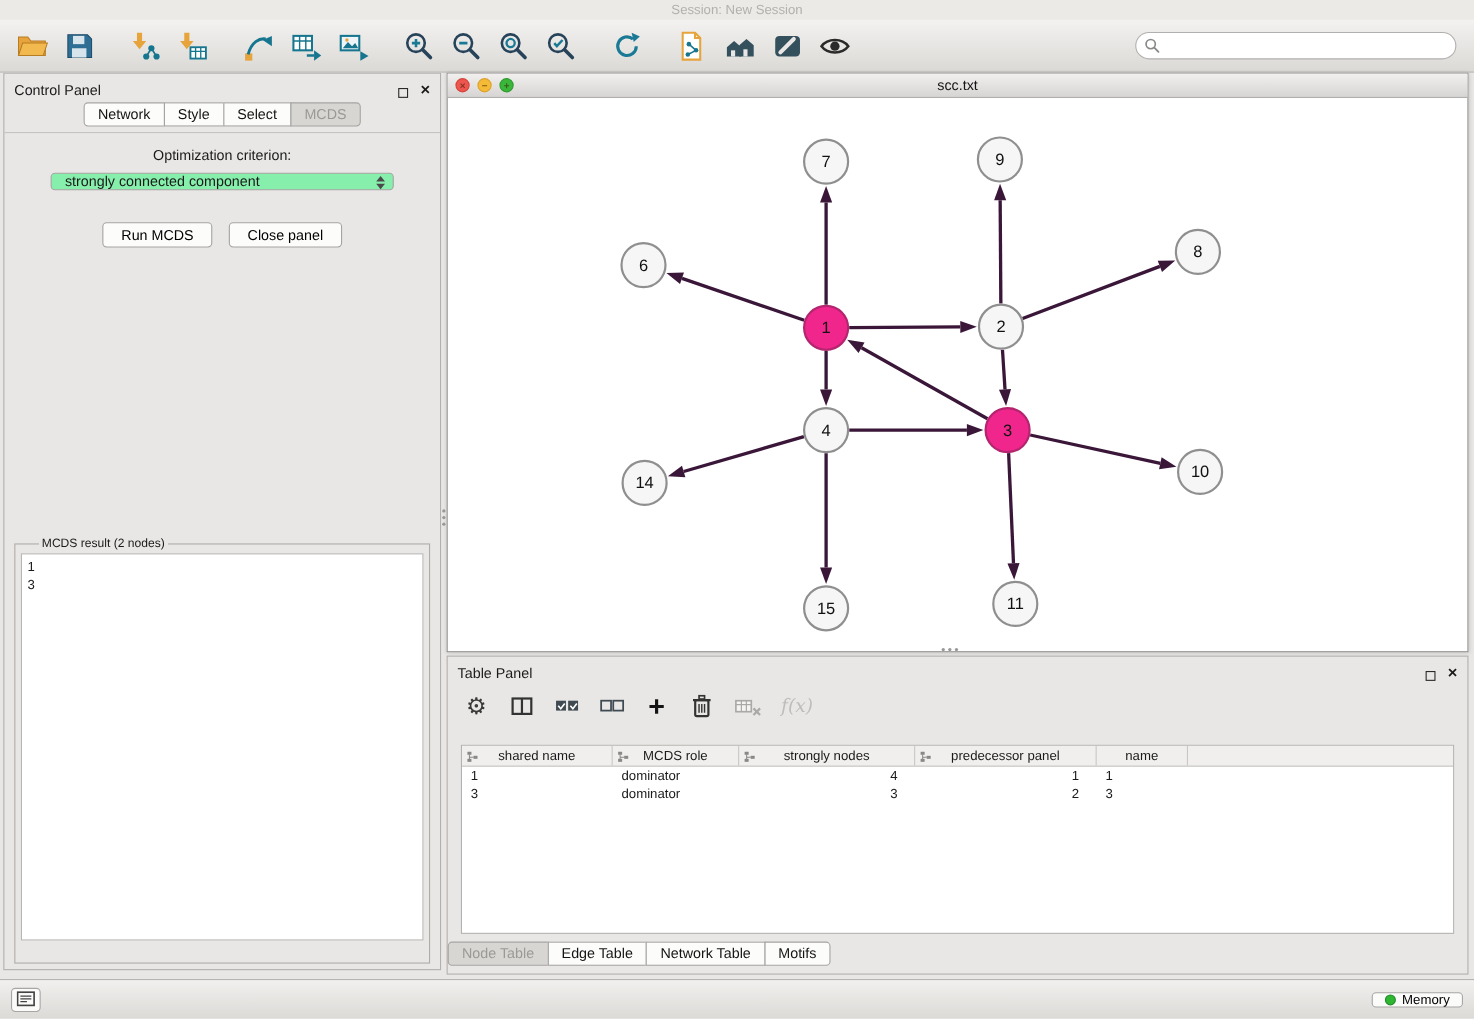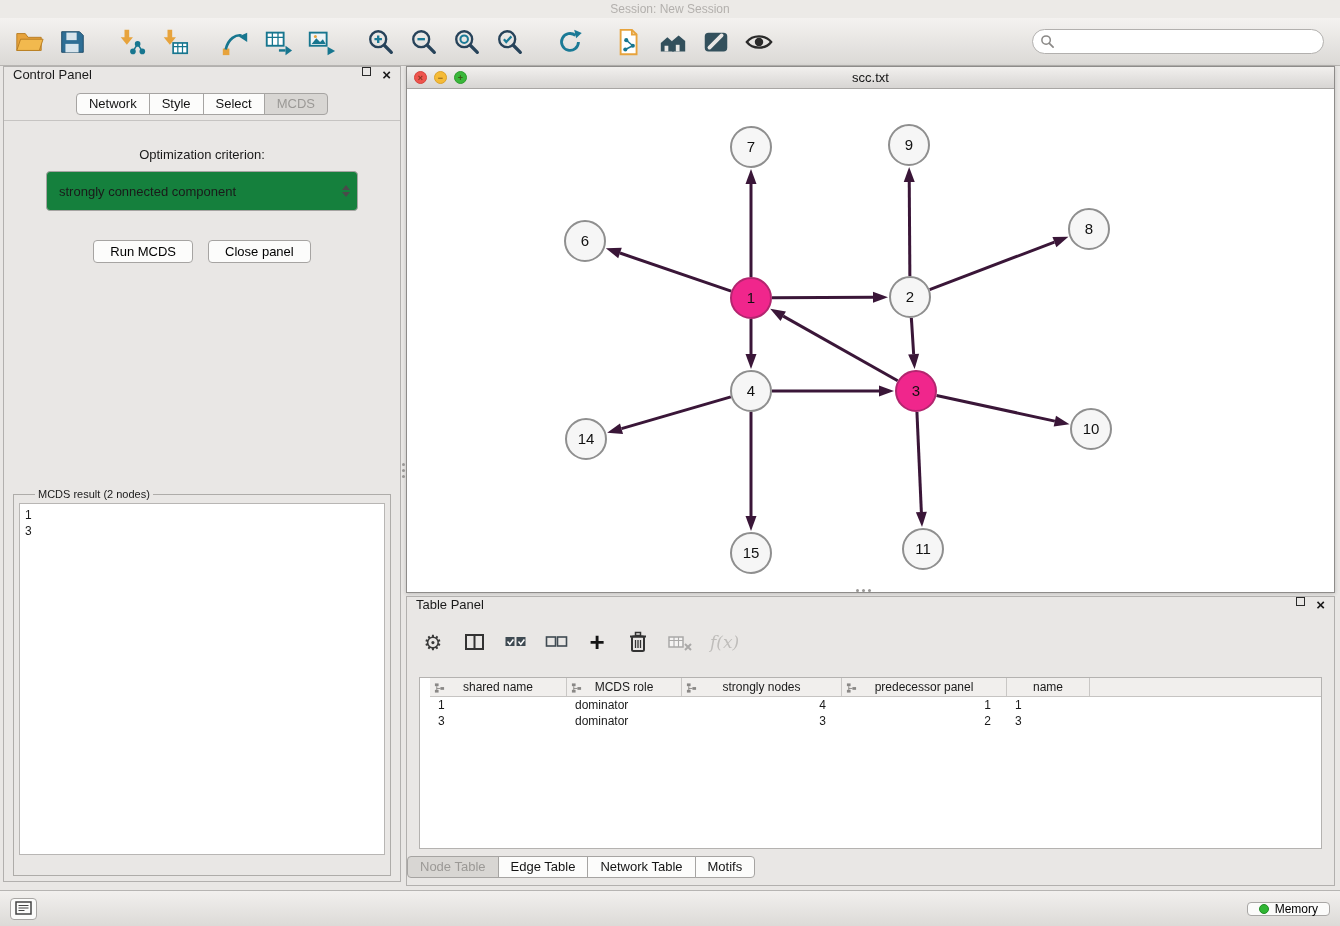--- a/index.html
+++ b/index.html
@@ -18,40 +18,40 @@
   .tb { width:38px; height:40px; border:none; background:transparent; display:flex; align-items:center; justify-content:center; }
   .tb + .tb { margin-left:5px; }
   .tb.group-start { margin-left:22px; }
   .tb svg { width:30px; height:30px; }
   .search-wrap { margin-left:auto; margin-right:6px; position:relative; width:292px; height:25px; }
   .search-wrap input { width:100%; height:100%; border:1px solid #b2b0ae; border-radius:13px; background:#fff;
                        padding:0 10px 0 26px; font-size:12px; outline:none; }
   .search-glyph { position:absolute; left:8px; top:5px; width:15px; height:15px; }
 
   
-  .panel-header { height:22px; display:flex; align-items:flex-start; padding:0 9px; font-size:13px; }
+  .panel-header { height:22px; display:flex; align-items:flex-end; padding:0 9px; font-size:13px; }
   .panel-spacer { flex:1; }
   .float-box { width:9px; height:9px; border:1.5px solid #2a2a2a; display:inline-block; }
   .panel-x { font-size:15px; font-weight:bold; color:#1a1a1a; margin-left:11px; line-height:1; cursor:pointer; }
   .float-btn { display:flex; align-items:center; cursor:pointer; }
 
   .tab { border:1px solid #a6a4a2; background:#fcfcfb; font-size:13px; padding:2px 12px 3px 12px; margin-left:-1px;
          color:#141414; cursor:pointer; white-space:nowrap; }
   .tab:first-child { border-radius:4px 0 0 4px; margin-left:0; }
   .tab:last-child { border-radius:0 4px 4px 0; }
   .tab.active { background:#d8d6d3; color:#9b9996; }
 
   
   .control-panel { position:absolute; left:3px; top:66px; width:398px; height:816px;
                    background:#e9e7e5; border:1px solid #b2b0ae; }
   .cp-tabs { display:flex; justify-content:center; margin-top:4px; }
-  .cp-body { margin-top:5px; border-top:1px solid #c6c4c2; padding-top:26px; }
+  .cp-body { margin-top:5px; border-top:1px solid #c6c4c2; padding-top:12px; }
   .opt-label { text-align:center; font-size:13px; }
-  .cp-select { margin:9px auto 0 auto; width:312px; height:40px; border:1px solid #a6a4a2; border-radius:4px;
-               background:#15803d; display:flex; align-items:center; padding:0 7px 0 12px; font-size:13px; cursor:pointer; }
+  .cp-select { margin:9px auto 0 auto; width:312px; height:16px; border:1px solid #a6a4a2; border-radius:4px;
+               background:#86efac; display:flex; align-items:flex-end; padding:0 7px 0 12px; font-size:13px; cursor:pointer; }
   .spin { display:flex; flex-direction:column; gap:2px; margin-left:auto; }
   .t-up { width:0; height:0; border-left:4px solid transparent; border-right:4px solid transparent; border-bottom:5px solid #4a4a4a; }
   .t-down { width:0; height:0; border-left:4px solid transparent; border-right:4px solid transparent; border-top:5px solid #4a4a4a; }
   .cp-buttons { display:flex; justify-content:center; gap:15px; margin-top:29px; }
   .cp-buttons button { height:23px; padding:0 16px; border:1px solid #a6a4a2; border-radius:4px; background:#fcfcfb; font-size:13px; }
   .result-group { position:absolute; left:9px; right:9px; top:421px; height:388px;
                   border:1px solid #aeaca9; padding:3px 5px 6px 5px; }
   .result-group legend { font-size:11px; padding:0 3px; margin-left:16px; }
   .result-list { width:100%; height:352px; background:#fff; border:1px solid #b8b6b4; font-size:12px;
                  padding:3px 5px; overflow:hidden; }
@@ -74,21 +74,21 @@
   
   .table-panel { position:absolute; left:406px; top:596px; width:929px; height:290px;
                  background:#e9e7e5; border:1px solid #b2b0ae; }
   .tp-toolbar { display:flex; align-items:center; height:34px; margin:6px 0 0 14px; gap:17px; }
   .tp-btn { background:none; border:none; height:30px; min-width:24px; display:flex; align-items:center; justify-content:center; }
   .gear-glyph { font-size:21px; color:#3a3a3a; line-height:1; }
   .plus-glyph { font-size:26px; font-weight:bold; color:#141414; line-height:1; }
   .fx-glyph { font-family:"DejaVu Serif", serif; font-style:italic; font-size:17px; color:#9d9b98; }
   .disabled { opacity:.55; cursor:default; }
   .tp-table { position:absolute; left:12px; right:12px; top:80px; height:172px; background:#fff;
-              border:1px solid #b4b2b0; overflow:hidden;padding-left:10px; }
+              border:1px solid #b4b2b0; overflow:hidden; }
   .tp-thead { display:flex; height:19px; background:#f1efed; border-bottom:1px solid #c6c4c2; font-size:12px; }
   .th { position:relative; border-right:1px solid #c9c7c5; display:flex; align-items:center; justify-content:center; cursor:pointer; }
   .th .col-icon { position:absolute; left:4px; top:4px; }
   .th.c5 { border-right:none; }
   .tp-row { display:flex; font-size:12px; height:16px; line-height:16px; }
   .td { padding:0 8px; overflow:hidden; white-space:nowrap; }
   .td.num { text-align:right; padding-right:16px; }
   .c0 { width:137px; } .c1 { width:115px; } .c2 { width:160px; } .c3 { width:165px; } .c4 { width:83px; } .c5 { flex:1; }
   .tp-tabs { position:absolute; bottom:7px; left:0; right:0; display:flex; }
 

